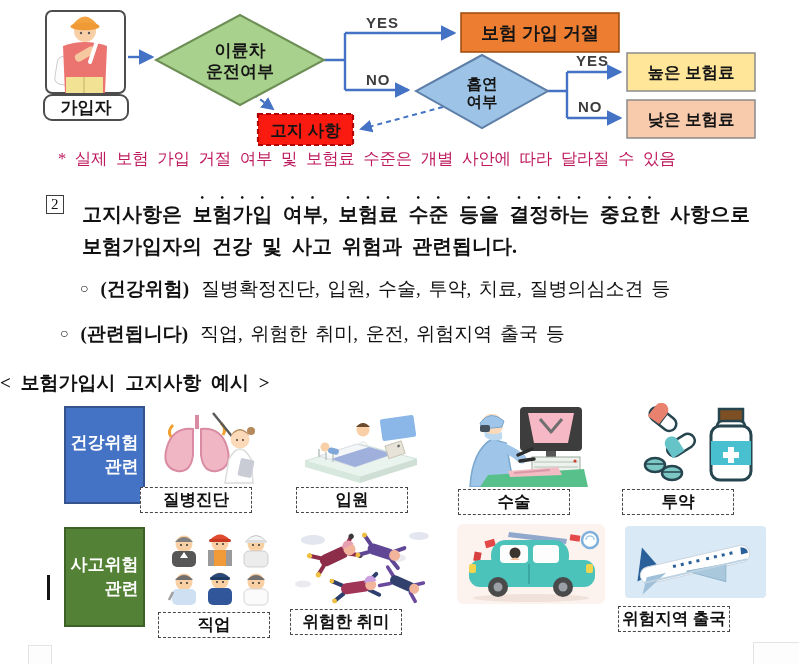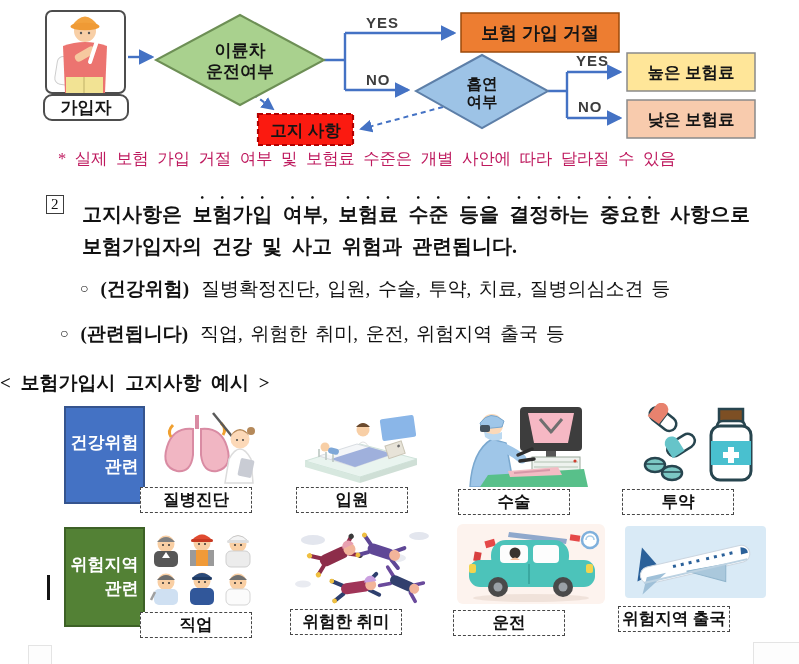--- a/index.html
+++ b/index.html
@@ -29,21 +29,21 @@
           font-weight:bold;font-size:17px;line-height:1.4;}
   .cat-health{left:64px;top:406px;width:77px;height:94px;background:#4472c4;border:2px solid #35548e;}
   .cat-accident{left:64px;top:527px;width:77px;height:96px;background:#538135;border:2px solid #3d6126;}
   .cell{position:absolute;display:flex;flex-direction:column;}
   .cell .art{display:flex;align-items:flex-end;justify-content:center;}
   .tag{width:110px;text-align:center;border:1.5px dashed #474747;background:#fff;
        font-family:"Liberation Sans",sans-serif;font-weight:bold;font-size:16.5px;
        padding:1px 0;margin-top:2px;}
   .r1c1{left:140px;top:403px;width:128px;} .r1c2{left:296px;top:403px;width:128px;}
   .r1c3{left:458px;top:403px;width:135px;} .r1c4{left:622px;top:403px;width:145px;}
-  .r2c1{left:140px;top:526px;width:125px;} .r2c2{left:290px;top:526px;width:145px;}
+  .r2c1{left:158px;top:526px;width:125px;} .r2c2{left:290px;top:526px;width:145px;}
   .r2c3{left:453px;top:524px;width:155px;} .r2c4{left:618px;top:524px;width:155px;}
   .cursor-bar{position:absolute;left:47px;top:575px;width:3px;height:25px;background:#141414;}
   .ghost{position:absolute;border:1px solid #e4e4e4;background:#fdfdfd;}
   .ghost-bl{left:28px;top:645px;width:22px;height:19px;}
   .ghost-br{left:753px;top:642px;width:46px;height:22px;}
 </style>
 </head>
 <body>
 
 <div class="page">
@@ -139,21 +139,21 @@
   <div class="bullet bullet2">
     <span class="mk">○</span><span class="bl">(관련됩니다)</span> <span>직업, 위험한 취미, 운전, 위험지역 출국 등</span>
   </div>
 
   <div class="ex-title">&lt; 보험가입시 고지사항 예시 &gt;</div>
 
   <div class="catbox cat-health">
     <div><span>건강위험</span><br><span>관련</span></div>
   </div>
   <div class="catbox cat-accident">
-    <div><span>위험지역</span><br><span>관련</span></div>
+    <div><span>사고위험</span><br><span>관련</span></div>
   </div>
 
   <div class="cell r1c1">
     <div class="art">
         <svg width="122" height="82" viewBox="0 0 122 82">
       <path d="M54 12 v14" stroke="#d98ba3" stroke-width="4"></path>
       <path d="M50 26 Q30 24 24 44 Q18 64 34 68 Q48 70 50 52 Z" fill="#f1b6c3" stroke="#d98ba3" stroke-width="2"></path>
       <path d="M58 26 Q78 24 84 44 Q90 64 74 68 Q60 70 58 52 Z" fill="#f1b6c3" stroke="#d98ba3" stroke-width="2"></path>
       <path d="M30 22 q-6 6 -2 12" stroke="#f0a030" stroke-width="3" fill="none"></path>
       <path d="M78 20 q6 6 2 12" stroke="#f0a030" stroke-width="3" fill="none"></path>
@@ -365,21 +365,20 @@
       <path d="M53 36 q5 -5 10 0 Z" fill="#f4c09a"></path>
       <path d="M72 40 V60" stroke="#3aa8a0" stroke-width="2"></path>
       <rect x="12" y="40" width="7" height="9" rx="2" fill="#f2d44e"></rect>
       <rect x="129" y="40" width="7" height="9" rx="2" fill="#f2d44e"></rect>
       <circle cx="41" cy="63" r="10" fill="#4a4a4a"></circle>
           <circle cx="41" cy="63" r="4.5" fill="#9aa0a6"></circle>
       <circle cx="106" cy="63" r="10" fill="#4a4a4a"></circle>
           <circle cx="106" cy="63" r="4.5" fill="#9aa0a6"></circle>
     </svg>
       </div>
-    <div class="tag">운전</div>
   </div>
 
   <div class="cell r2c4">
     <div class="art">
         <svg width="145" height="80" viewBox="0 0 145 80">
       <rect x="2" y="2" width="141" height="72" rx="4" fill="#d9eaf6"></rect>
       <g transform="rotate(-13 72 40)">
         <polygon points="24,12 38,38 12,44" fill="#2a6099"></polygon>
         <rect x="16" y="32" width="112" height="17" rx="8.5" fill="#fff" stroke="#ccd6e0"></rect>
         <polygon points="22,42 42,42 14,58" fill="#9fc0d8"></polygon>

